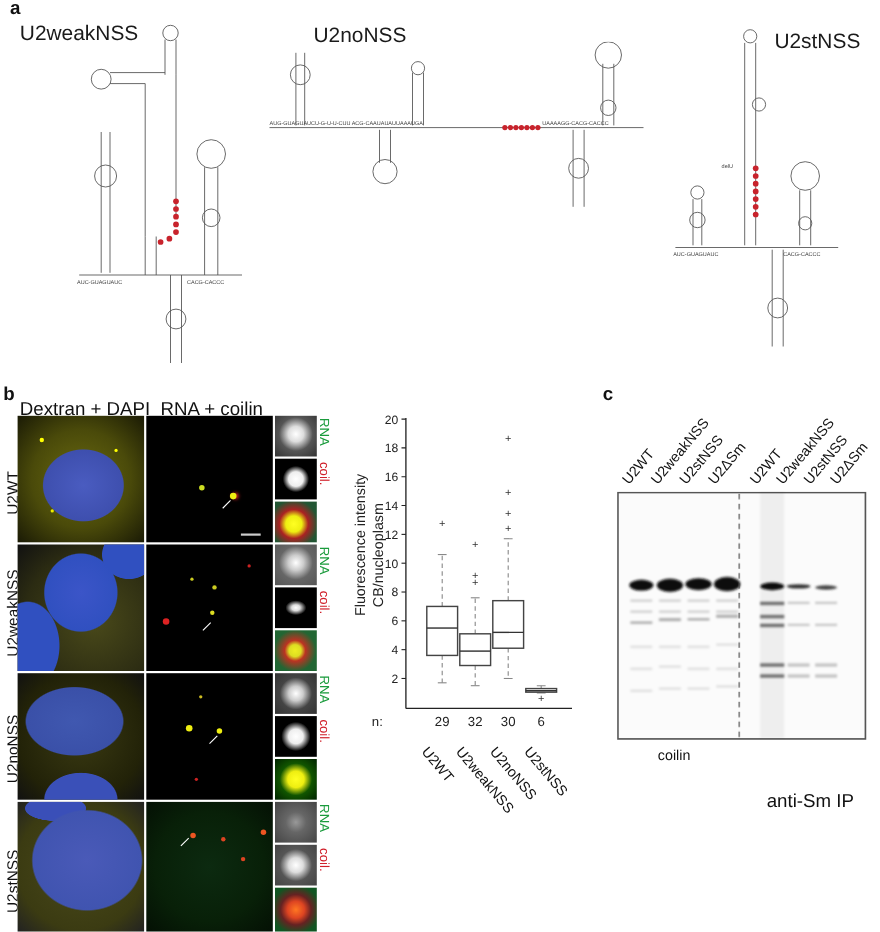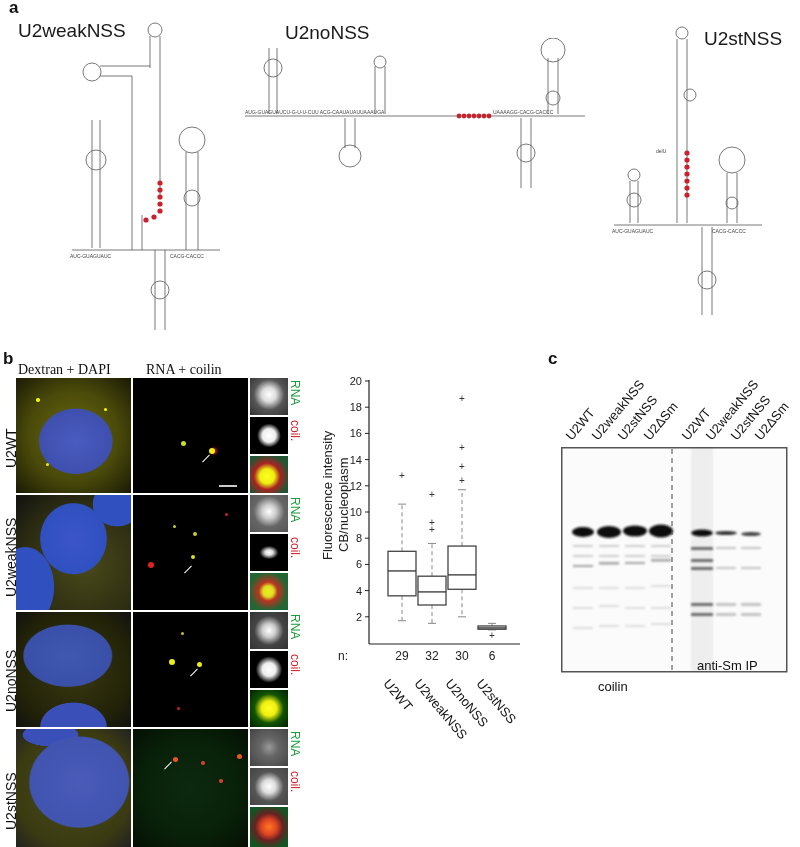--- a/index.html
+++ b/index.html
@@ -1,21 +1,21 @@
 <!DOCTYPE html>
 <html><head>
 <meta charset="utf-8">
 <style>
   html,body{margin:0;padding:0;background:#fff;}
   body{width:800px;height:847px;position:relative;overflow:hidden;font-family:"Liberation Sans",sans-serif;color:#111;}
   .abs{position:absolute;}
   .panel-letter{font-weight:bold;font-size:17px;}
   .struct-title{font-size:19px;color:#1a1a1a;}
   svg text{font-family:"Liberation Sans",sans-serif;}
-  .col-head{font-size:14px;font-family:Liberation Serif, serif;}
+  .col-head{font-size:17px;}
   .row-label{font-size:14px;transform-origin:left top;transform:rotate(-90deg);white-space:nowrap;}
   .cell{position:absolute;background:#000;overflow:hidden;}
   .side-label{font-size:12px;transform-origin:left top;transform:rotate(90deg);white-space:nowrap;}
   .gel-label{font-size:13px;transform-origin:left bottom;transform:rotate(-50deg);white-space:nowrap;}
   .cat-label{font-size:13px;transform-origin:left top;transform:rotate(50deg);white-space:nowrap;}
 </style>
 </head>
 <body>
 
 <div class="abs panel-letter" style="left:9px;top:-2px;">a</div>
@@ -385,13 +385,13 @@
       <rect x="180" y="100" width="20" height="2"></rect>
         <rect x="180" y="120" width="20" height="2"></rect>
       <rect x="180" y="156" width="20" height="3"></rect>
         <rect x="180" y="166" width="20" height="3"></rect>
     </g>
   </g>
   <line x1="111" y1="2" x2="111" y2="225" stroke="#444" stroke-width="1" stroke-dasharray="5,4"></line>
 </svg>
 
 <div class="abs" style="left:598px;top:679px;font-size:13px;">coilin</div>
-<div class="abs" style="left:697px;top:658px;font-size:13px;">anti-Sm IP</div>
+<div class="abs" style="left:697px;top:719px;font-size:17px;">anti-Sm IP</div>
 
 </body></html>

